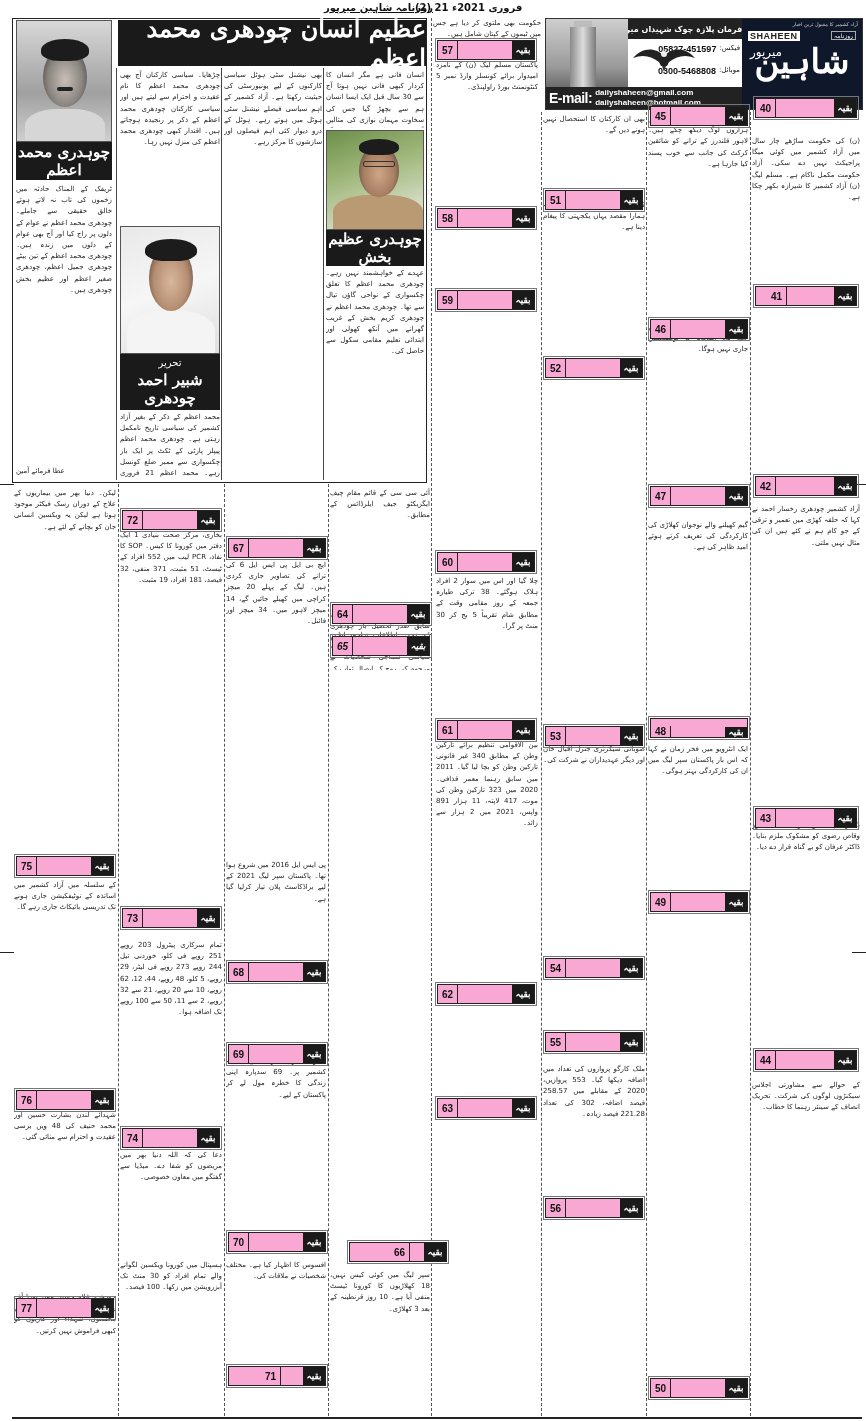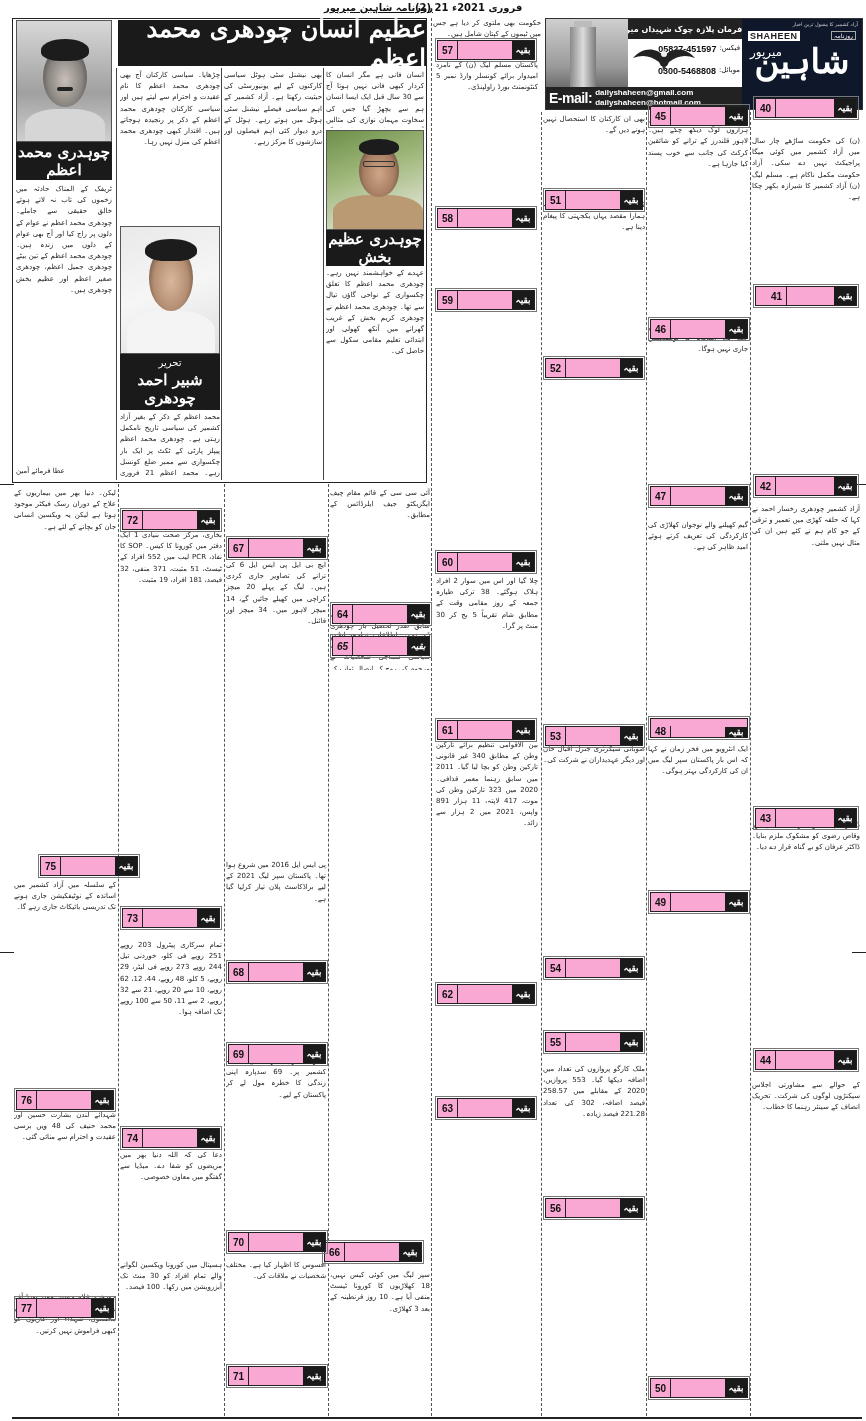--- a/index.html
+++ b/index.html
@@ -338,21 +338,21 @@
 <div class="bq" style="left:332px; top:604px;">
     <span class="num">64</span>
     <span class="blank"></span>
     <span class="word">بقیہ</span>
   </div>
 <div class="bq" style="left:332px; top:636px;font-style:italic;">
     <span class="num">65</span>
     <span class="blank"></span>
     <span class="word">بقیہ</span>
   </div>
-<div class="bq" style="left:324px; top:1242px;">
+<div class="bq" style="left:349px; top:1242px;padding-left:40px;">
     <span class="num">66</span>
     <span class="blank"></span>
     <span class="word">بقیہ</span>
   </div>
 
 <div class="bq" style="left:228px; top:538px;">
     <span class="num">67</span>
     <span class="blank"></span>
     <span class="word">بقیہ</span>
   </div>
@@ -364,21 +364,21 @@
 <div class="bq" style="left:228px; top:1044px;">
     <span class="num">69</span>
     <span class="blank"></span>
     <span class="word">بقیہ</span>
   </div>
 <div class="bq" style="left:228px; top:1232px;">
     <span class="num">70</span>
     <span class="blank"></span>
     <span class="word">بقیہ</span>
   </div>
-<div class="bq" style="left:228px; top:1366px;">
+<div class="bq" style="left:228px; top:1366px;padding-left:32px;">
     <span class="num">71</span>
     <span class="blank"></span>
     <span class="word">بقیہ</span>
   </div>
 
 <div class="bq" style="left:122px; top:510px;">
     <span class="num">72</span>
     <span class="blank"></span>
     <span class="word">بقیہ</span>
   </div>
@@ -386,21 +386,21 @@
     <span class="num">73</span>
     <span class="blank"></span>
     <span class="word">بقیہ</span>
   </div>
 <div class="bq" style="left:122px; top:1128px;">
     <span class="num">74</span>
     <span class="blank"></span>
     <span class="word">بقیہ</span>
   </div>
 
-<div class="bq" style="left:16px; top:856px;margin-left:24px;">
+<div class="bq" style="left:16px; top:856px;">
     <span class="num">75</span>
     <span class="blank"></span>
     <span class="word">بقیہ</span>
   </div>
 <div class="bq" style="left:16px; top:1090px;">
     <span class="num">76</span>
     <span class="blank"></span>
     <span class="word">بقیہ</span>
   </div>
 <div class="bq" style="left:16px; top:1298px;">

